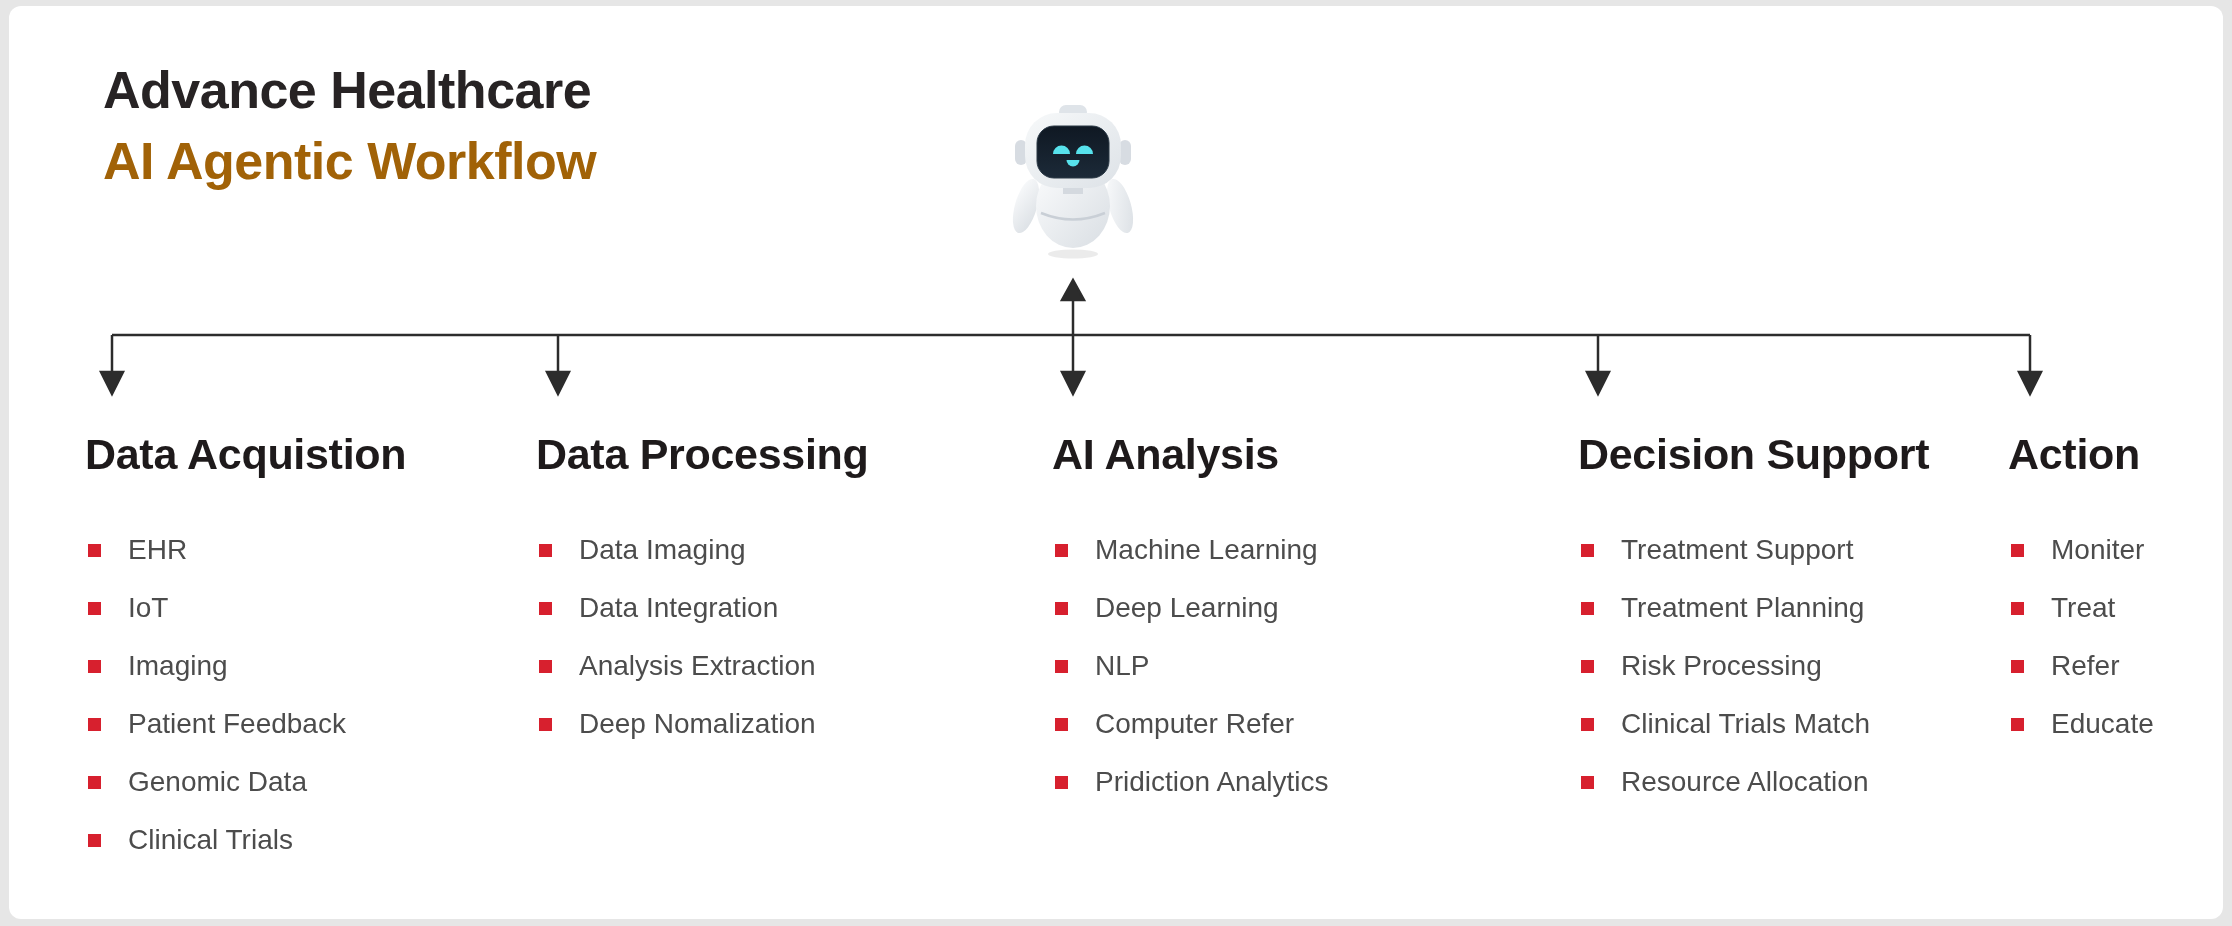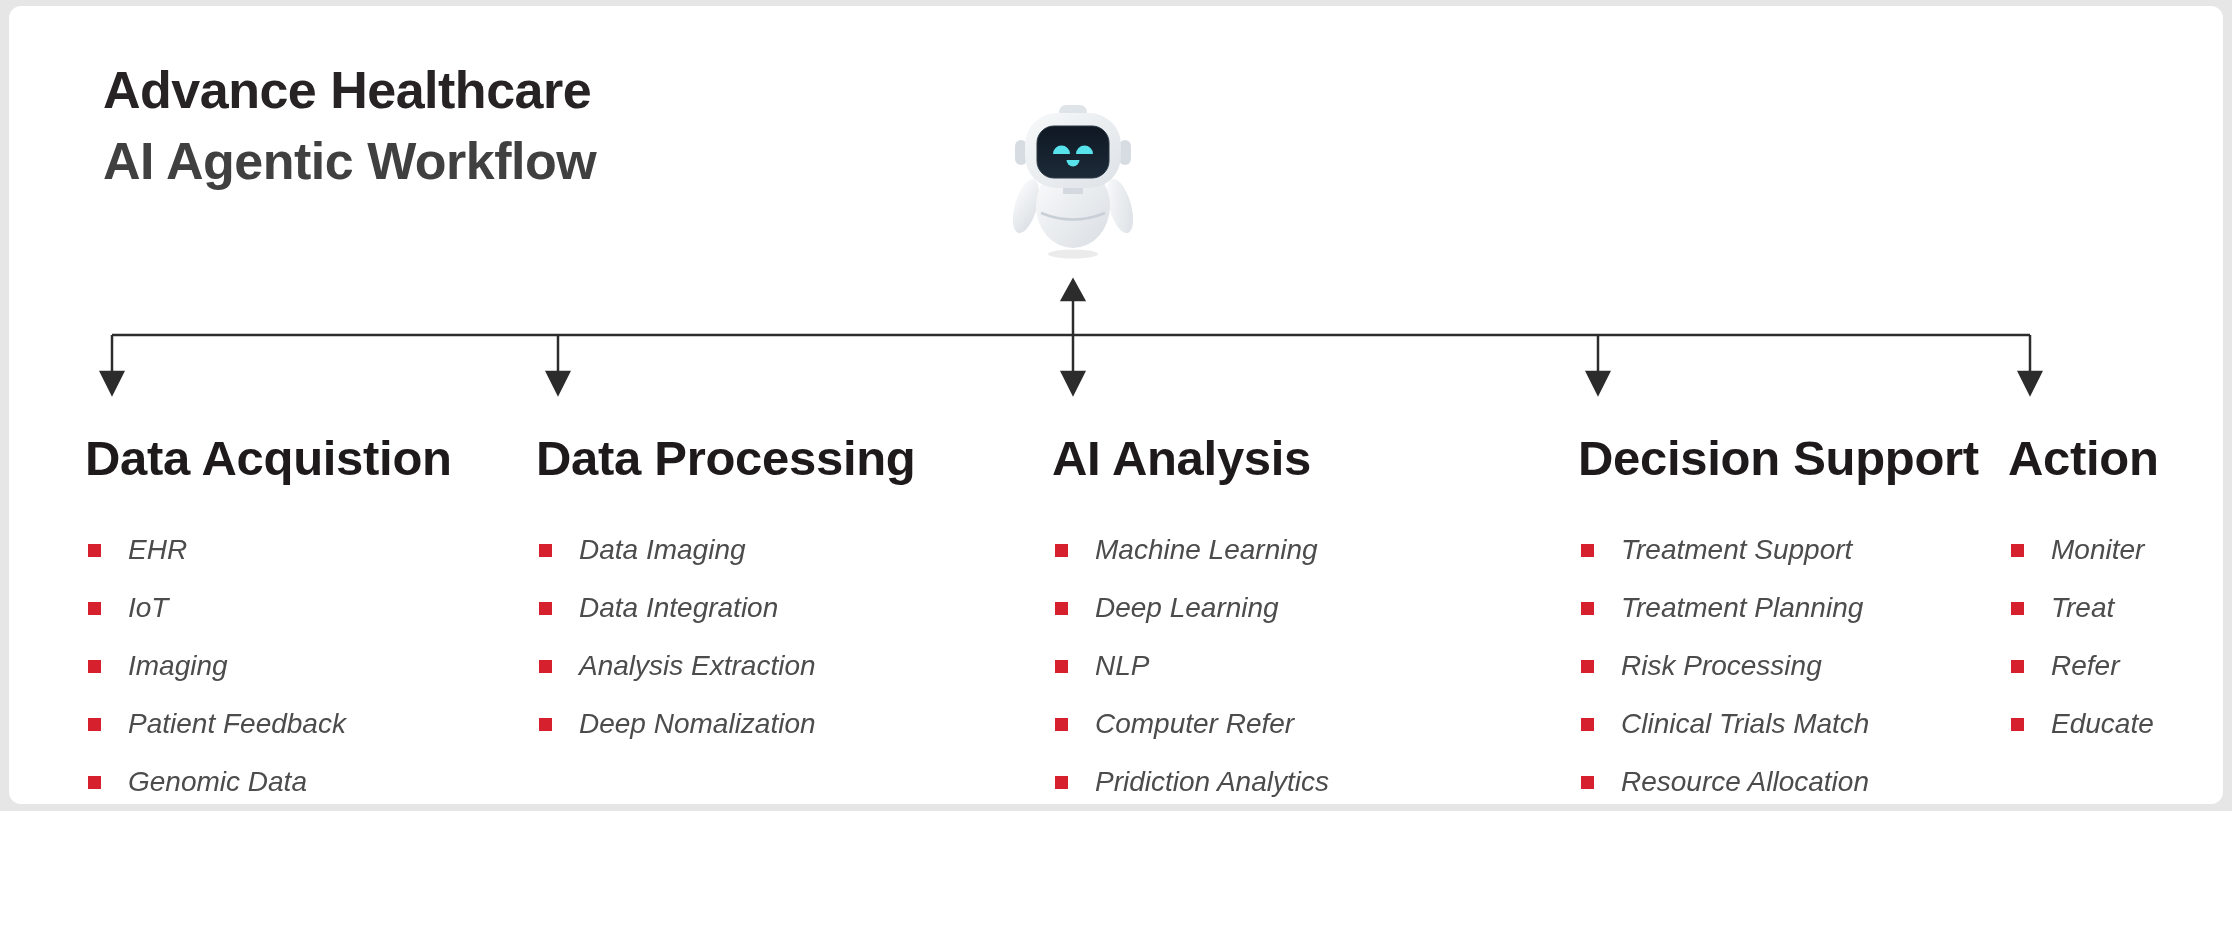--- a/index.html
+++ b/index.html
@@ -3,21 +3,21 @@
 <meta charset="utf-8">
 <style>
   html, body { margin: 0; padding: 0; }
   body {
     width: 2232px; height: 926px;
     font-family: "Liberation Sans", sans-serif;
     -webkit-font-smoothing: antialiased;
   }
   .stage {
     position: relative;
-    width: 2232px; height: 811px;
+    width: 2232px; height: 926px;
     background: #e6e6e6;
     overflow: hidden;
   }
   .panel {
     position: absolute;
     left: 9px; right: 9px; top: 6px; bottom: 7px;
     background: #ffffff;
     border-radius: 12px;
   }
   
@@ -32,21 +32,21 @@
     font-size: 52px;
     font-weight: bold;
     letter-spacing: -0.5px;
     color: #272324;
   }
   .title-line2 {
     margin: 0;
     font-size: 52px;
     font-weight: bold;
     letter-spacing: -0.5px;
-    color: #404040;
+    color: #a16207;
   }
   
   .robot {
     position: absolute;
     left: 1001px; top: 100px;
     width: 144px; height: 162px;
   }
   
   .connectors {
     position: absolute;
@@ -56,32 +56,31 @@
   }
   
   .col {
     position: absolute;
     top: 0; height: 100%;
   }
   .col-title {
     position: absolute;
     top: 430px; left: 0;
     margin: 0;
-    font-size: 49px;
+    font-size: 43px;
     font-weight: bold;
     letter-spacing: -0.3px;
     color: #1e1a1b;
     white-space: nowrap;
   }
   .col-list {
     position: absolute;
     top: 521px; left: 0;
     margin: 0; padding: 0;
     list-style: none;
-    font-style: italic;
   }
   .col-list li {
     height: 58px;
     display: flex;
     align-items: center;
     gap: 27px;
     padding-left: 3px;
     white-space: nowrap;
   }
   .bullet {

